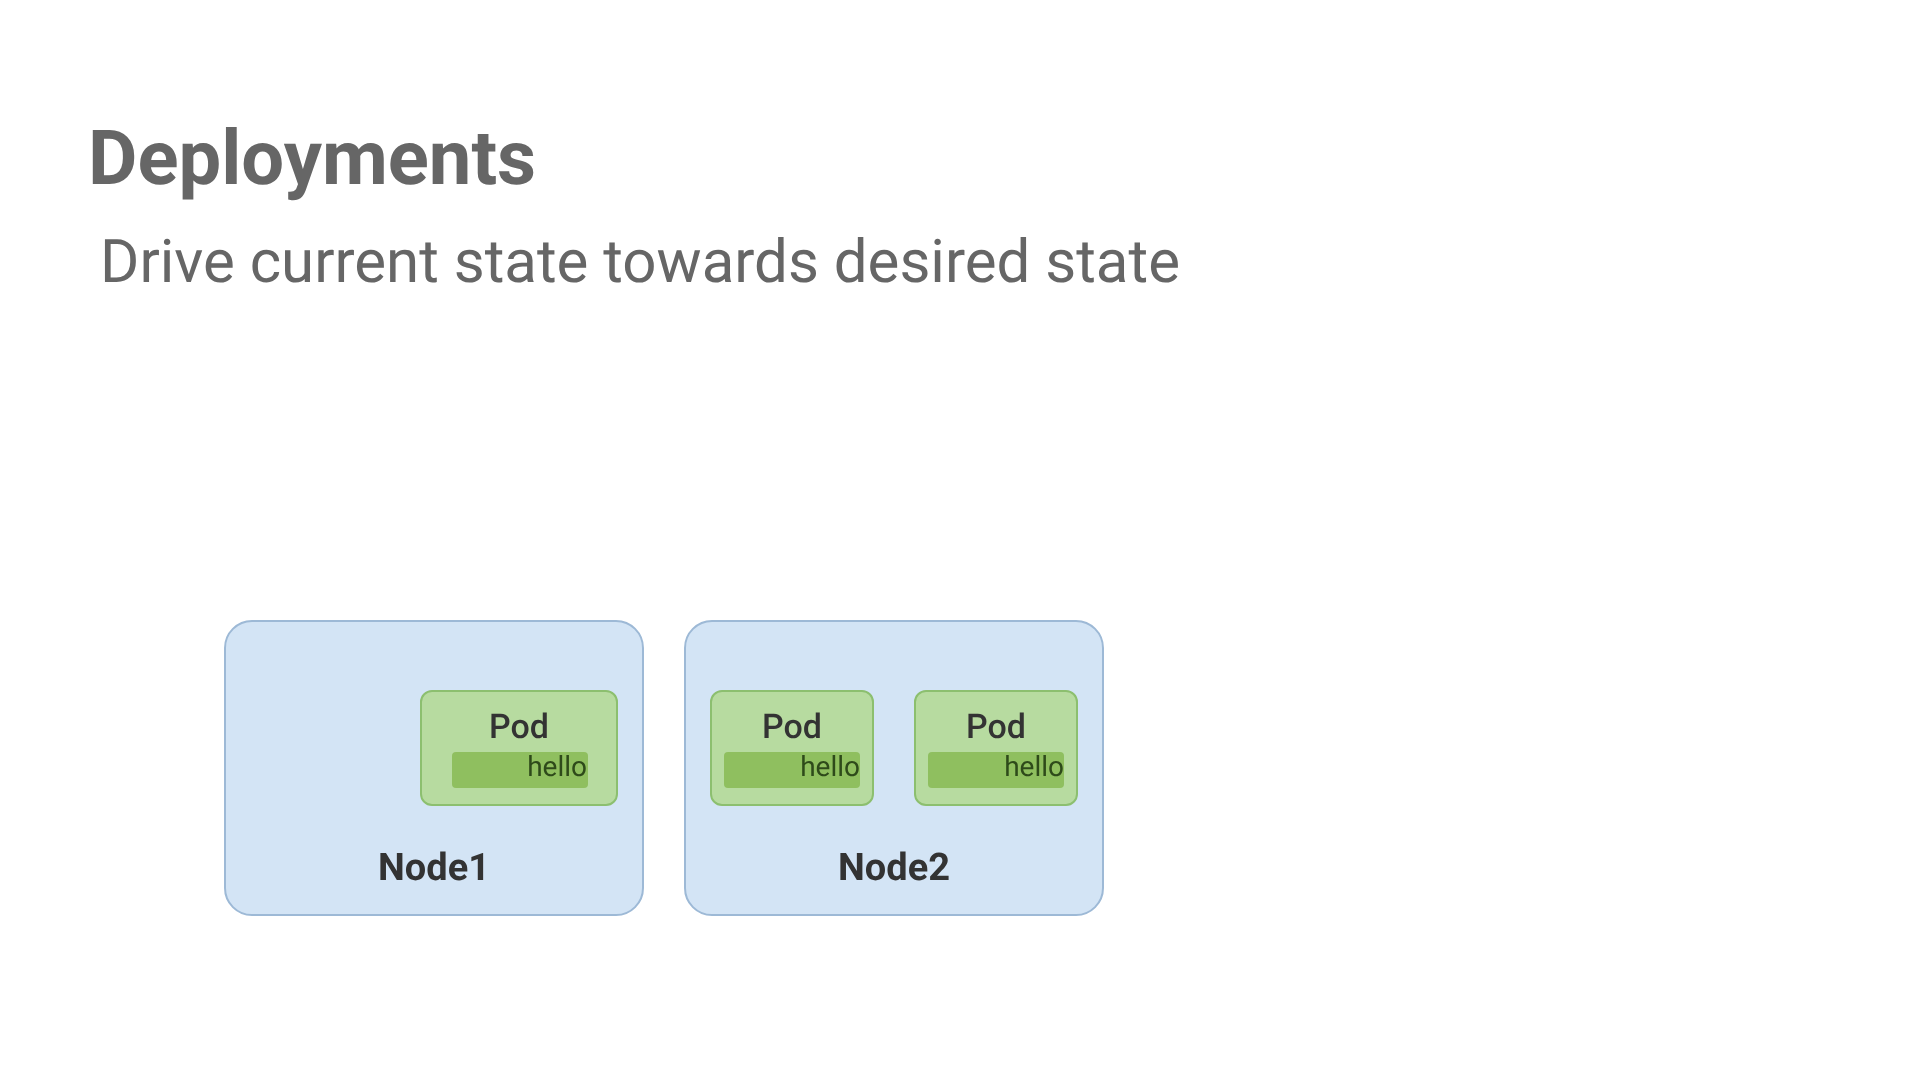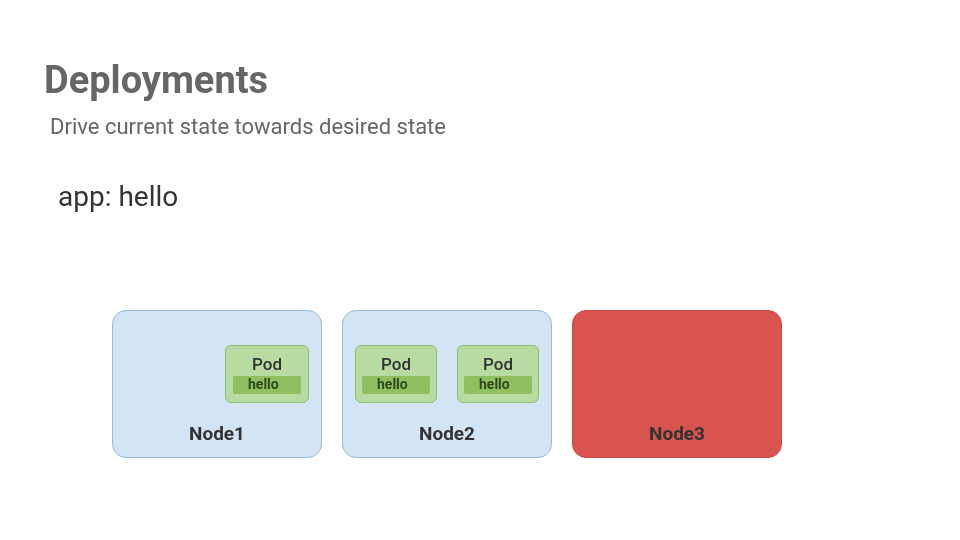--- a/index.html
+++ b/index.html
@@ -16,21 +16,21 @@
     left: 44px;
     top: 58px;
     font-size: 38px;
     font-weight: 700;
     color: #666;
   }
   .subtitle {
     position: absolute;
     left: 50px;
     top: 114px;
-    font-size: 22px;
+    font-size: 30px;
     font-weight: 400;
     color: #666;
   }
   .config {
     position: absolute;
     left: 58px;
     top: 178px;
     font-size: 28px;
     color: #333;
     line-height: 1.35;
@@ -69,56 +69,55 @@
   }
   .pods {
     position: absolute;
     top: 34px;
     right: 12px;
     display: flex;
     gap: 20px;
   }
   .node2 .pods { left: 12px; right: 12px; justify-content: space-between; }
   .pod {
-    width: 84px;
+    width: 99px;
     height: 58px;
     background: #b7dba0;
     border: 1px solid #8cbf6f;
     border-radius: 6px;
     display: flex;
     flex-direction: column;
     align-items: center;
     justify-content: center;
     gap: 2px;
   }
   .pod-title {
     font-size: 17px;
     font-weight: 500;
     color: #333;
   }
   .pod-app {
     font-size: 14px;
-    font-weight: 700;
+    font-weight: 400;
     background: #8fbf5f;
     color: #2e4a1a;
     width: 68px;
-    text-align: left;
+    text-align: right;
     border-radius: 2px;
     line-height: 1.25;
     padding-left: 15px;
   }
 </style>
 </head>
 <body>
 
 <div class="title">Deployments</div>
 <div class="subtitle">Drive current state towards desired state</div>
 
 <div class="config">
-  <div>app: hello</div>
 </div>
 
 <div class="nodes">
 
   <div class="node node-healthy node1">
     <div class="pods">
       <div class="pod">
         <div class="pod-title">Pod</div>
         <div class="pod-app">hello</div>
       </div>
@@ -133,17 +132,14 @@
         <div class="pod-app">hello</div>
       </div>
       <div class="pod">
         <div class="pod-title">Pod</div>
         <div class="pod-app">hello</div>
       </div>
     </div>
     <div class="node-label">Node2</div>
   </div>
 
-  <div class="node node-failed node3">
-    <div class="node-label">Node3</div>
-  </div>
 
 </div>
 
 </body></html>

